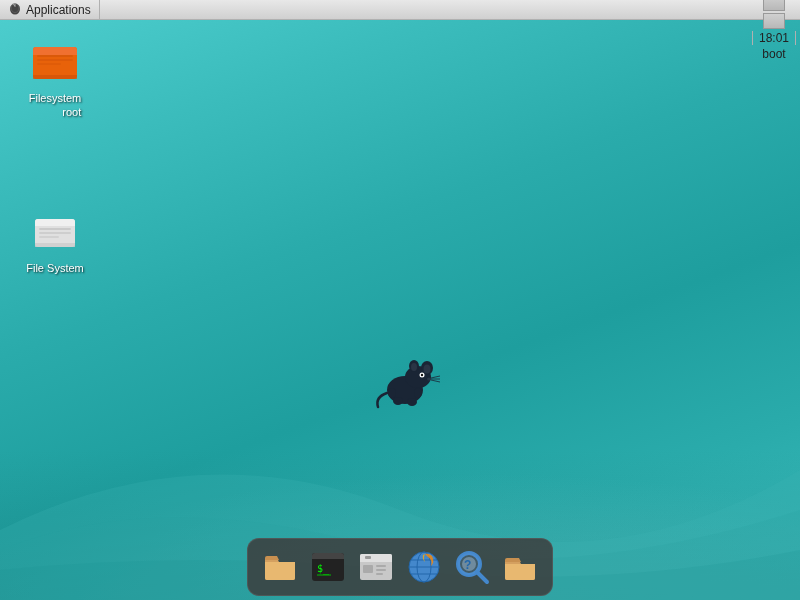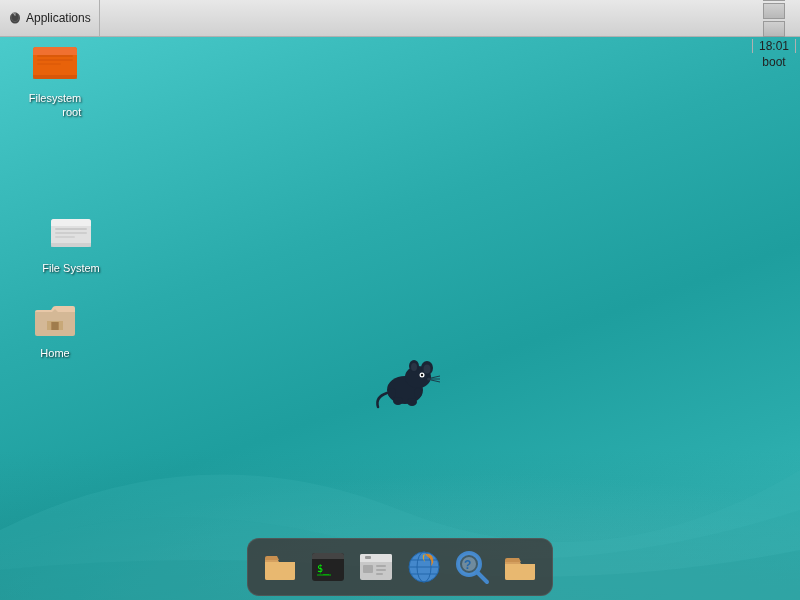--- a/index.html
+++ b/index.html
@@ -41,21 +41,21 @@
       height: 150px;
       background: linear-gradient(180deg, transparent 0%, rgba(30, 120, 120, 0.3) 100%);
     }
 
     
     #taskbar {
       position: absolute;
       top: 0;
       left: 0;
       width: 800px;
-      height: 37px;
+      height: 20px;
       background: linear-gradient(180deg, #e8e8e8 0%, #d0d0d0 100%);
       border-bottom: 1px solid #b0b0b0;
       display: flex;
       align-items: center;
       z-index: 100;
     }
 
     #apps-menu {
       display: flex;
       align-items: center;
@@ -219,50 +219,35 @@
         <rect x="6" y="16" width="36" height="2" rx="1" fill="#cc5008" opacity="0.5"></rect>
         <rect x="6" y="20" width="36" height="2" rx="1" fill="#cc5008" opacity="0.4"></rect>
         <rect x="6" y="24" width="24" height="2" rx="1" fill="#cc5008" opacity="0.3"></rect>
         <rect x="2" y="36" width="44" height="4" rx="0 0 3 3" fill="#cc5008" opacity="0.6"></rect>
       </svg>
     </div>
     <span class="icon-label">Filesystem<br>root</span>
   </div>
 
 
-  <div class="desktop-icon" style="top:205px;left:31px;">
+  <div class="desktop-icon" style="top:205px;left:15px;">
     <div class="icon-img">
       <svg width="48" height="48" viewBox="0 0 48 48">
         <rect x="4" y="10" width="40" height="28" rx="3" fill="#e0e0e0"></rect>
         <rect x="4" y="10" width="40" height="7" rx="3" fill="#f0f0f0"></rect>
         <rect x="4" y="13" width="40" height="4" fill="#f0f0f0"></rect>
         <rect x="8" y="19" width="32" height="2" rx="1" fill="#bbb" opacity="0.6"></rect>
         <rect x="8" y="23" width="32" height="2" rx="1" fill="#bbb" opacity="0.5"></rect>
         <rect x="8" y="27" width="20" height="2" rx="1" fill="#bbb" opacity="0.4"></rect>
         <rect x="4" y="34" width="40" height="4" rx="0 0 3 3" fill="#ccc" opacity="0.8"></rect>
       </svg>
     </div>
     <span class="icon-label">File System</span>
   </div>
 
-  <div class="desktop-icon" style="top:290px;left:15px;">
-    <div class="icon-img">
-      <svg width="48" height="48" viewBox="0 0 48 48">
-
-        <path d="M4 18 L4 40 Q4 42 6 42 L42 42 Q44 42 44 40 L44 18 Z" fill="#d4b896"></path>
-        <path d="M4 18 Q4 16 6 16 L20 16 L22 13 Q23 12 25 12 L42 12 Q44 12 44 14 L44 18 Z" fill="#e8c8a8"></path>
-
-        <polygon points="24,16 14,26 16,26 16,36 32,36 32,26 34,26" fill="#c8a878"></polygon>
-        <rect x="20" y="28" width="8" height="8" fill="#b08858"></rect>
-        <polygon points="24,15 12,27 36,27" fill="#d4b896"></polygon>
-        <rect x="21" y="28" width="6" height="8" fill="#9a7848" opacity="0.7"></rect>
-      </svg>
-    </div>
-    <span class="icon-label">Home</span>
-  </div>
 
   <div id="mascot">
     <svg width="70" height="55" viewBox="0 0 70 55">
 
       <ellipse cx="35" cy="35" rx="18" ry="14" fill="#1a2535"></ellipse>
 
       <ellipse cx="48" cy="22" rx="13" ry="11" fill="#1a2535"></ellipse>
 
       <ellipse cx="57" cy="13" rx="6" ry="7" fill="#1a2535"></ellipse>
       <ellipse cx="57" cy="14" rx="3.5" ry="4.5" fill="#2a3545"></ellipse>

